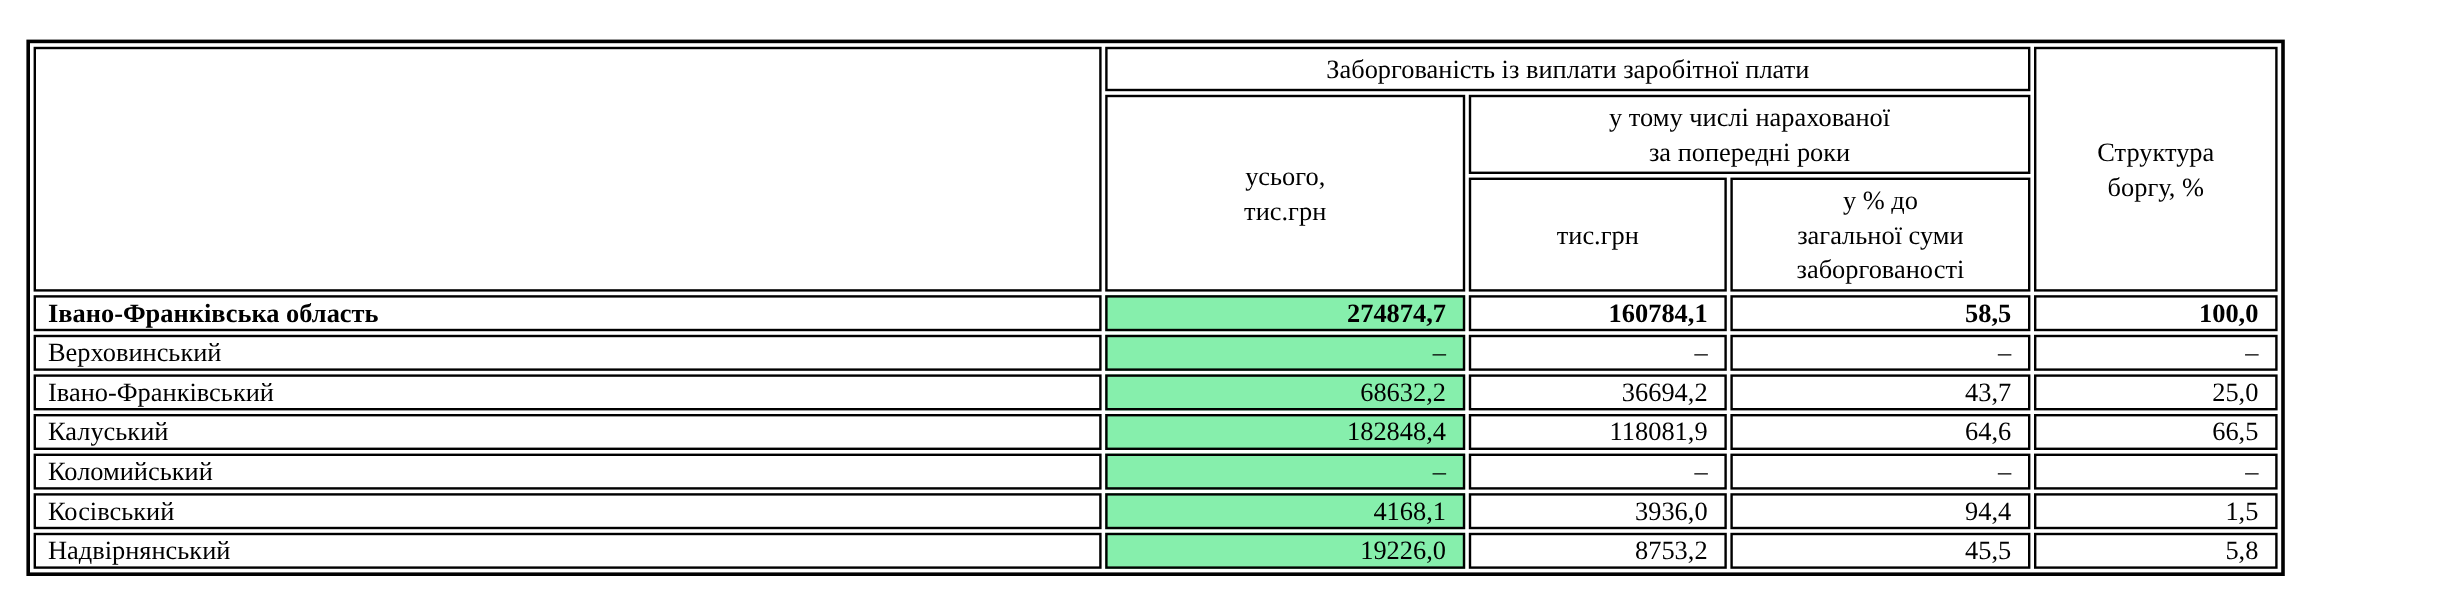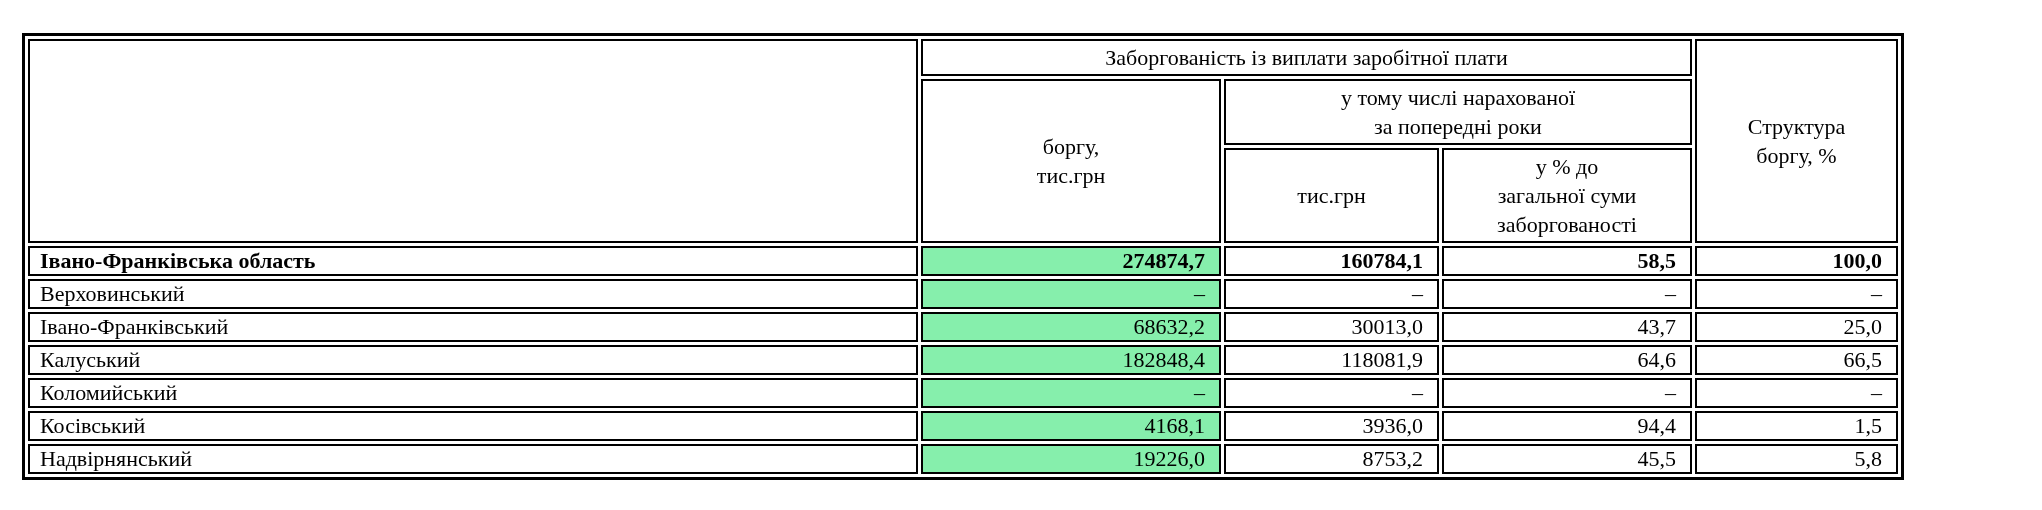--- a/index.html
+++ b/index.html
@@ -68,21 +68,21 @@
   </colgroup>
 
   <tbody>
       <tr class="hrow1">
     <td class="hdr" rowspan="3"></td>
     <td class="hdr" colspan="3">Заборгованість із виплати заробітної плати</td>
     <td class="hdr" rowspan="3">Структура
 боргу, %</td>
   </tr>
   <tr class="hrow2">
-    <td class="hdr" rowspan="2">боргу,
+    <td class="hdr" rowspan="2">усього,
 тис.грн</td>
     <td class="hdr" colspan="2">у тому числі нарахованої
 за попередні роки</td>
   </tr>
   <tr class="hrow3">
     <td class="hdr">тис.грн</td>
     <td class="hdr">у % до
 загальної суми
 заборгованості</td>
   </tr>
@@ -97,21 +97,21 @@
   <tr class="drow">
     <td class="lbl">Верховинський</td>
     <td class="num tint">–</td>
     <td class="num">–</td>
     <td class="num">–</td>
     <td class="num">–</td>
   </tr>
   <tr class="drow">
     <td class="lbl">Івано-Франківський</td>
     <td class="num tint">68632,2</td>
-    <td class="num">30013,0</td>
+    <td class="num">36694,2</td>
     <td class="num">43,7</td>
     <td class="num">25,0</td>
   </tr>
   <tr class="drow">
     <td class="lbl">Калуський</td>
     <td class="num tint">182848,4</td>
     <td class="num">118081,9</td>
     <td class="num">64,6</td>
     <td class="num">66,5</td>
   </tr>

